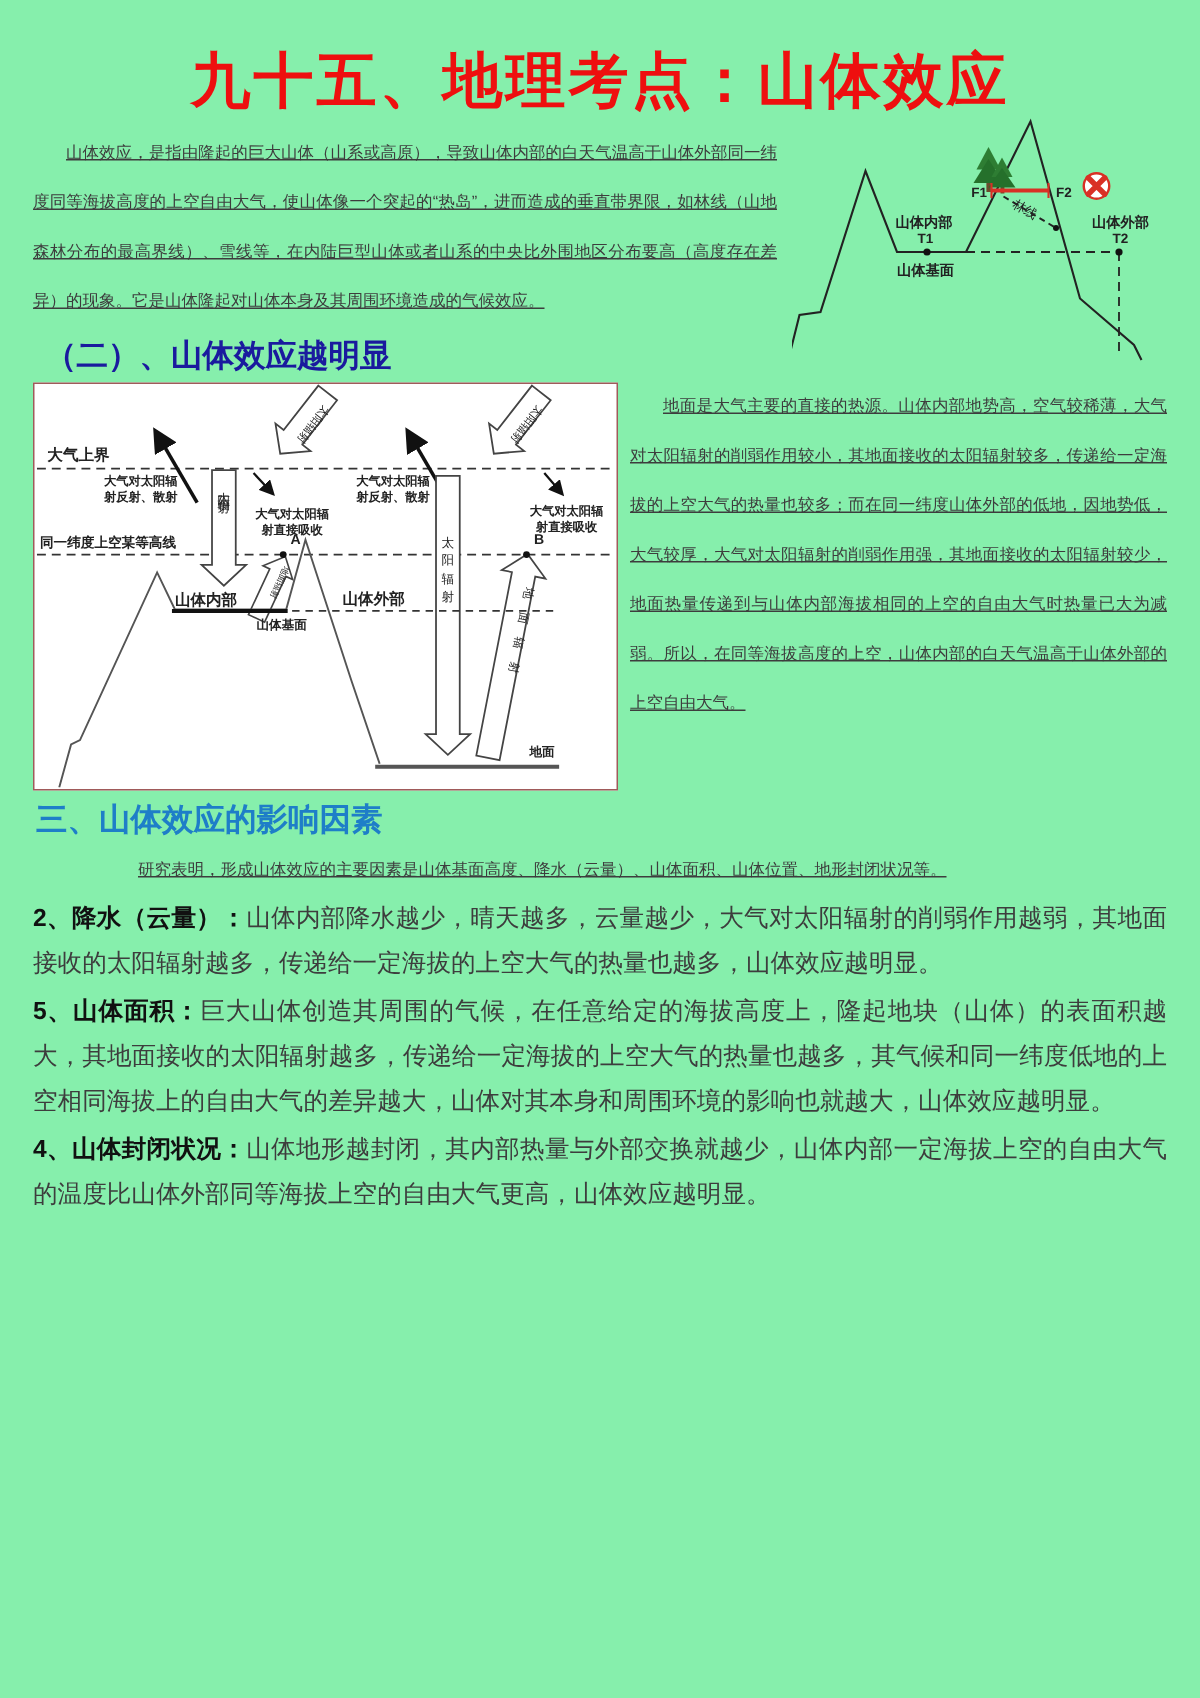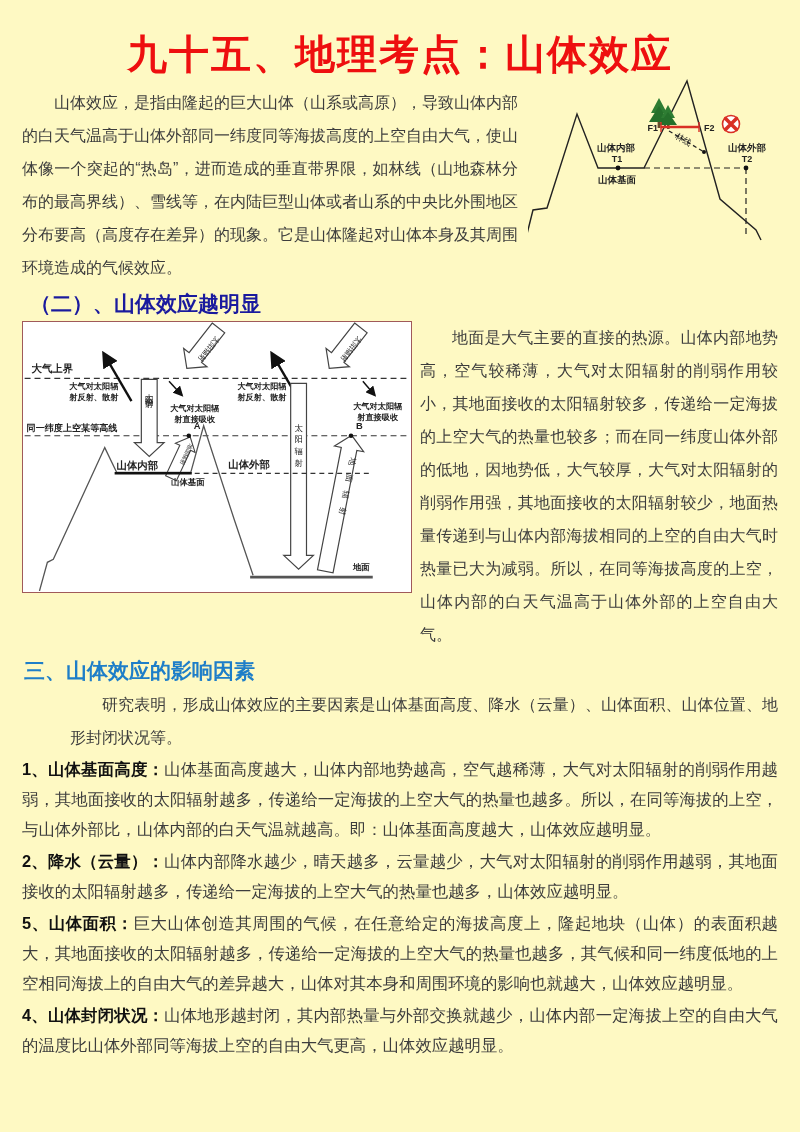--- a/index.html
+++ b/index.html
@@ -1,39 +1,40 @@
 <!DOCTYPE html>
 <html><head>
 <meta charset="utf-8">
 <style>
   * { margin:0; padding:0; box-sizing:border-box; }
   html,body { background:#ffffff; }
   .page {
     width:800px; height:1132px; overflow:hidden;
-    padding:0 22px; background:#fef9c3;
+    padding:0 22px; background:#86efac;
     font-family:"Liberation Sans", sans-serif;
     color:#3d3d3d;
   }
   .title {
     margin-top:30px; margin-bottom:8px;
     text-align:center; color:#ee0f0f;
     font-size:40px; font-weight:bold; letter-spacing:2px;
     line-height:48px;
   }
   h2.sec {
     color:#1a1a9e; font-size:21px; font-weight:bold;
     line-height:27px; margin:6px 0 4px 8px;
   }
   h2.sec3 {
     color:#1e7ec8; font-size:21px; font-weight:bold;
     line-height:27px; margin:4px 0 4px 2px;
   }
   p.body-text {
-    font-size:16px; line-height:33px; text-align:justify;
+    font-size:11px; line-height:33px; text-align:justify;
     text-indent:2em;
+    text-decoration:underline;
   }
   .concept-wrap { position:relative; }
   .concept-wrap .diagram-abs {
     position:absolute; right:0; top:-34px; width:250px; height:190px;
   }
   .concept-wrap p { margin-right:260px; margin-top:2px; }
   .principle-row { display:flex; gap:8px; margin:4px 0 6px 0; align-items:flex-start; }
   .principle-box {
     width:390px; height:272px; flex:0 0 auto;
     border:1.5px solid #a05a5a; background:#fff;
@@ -177,18 +178,17 @@
     </div>
 
     <p class="body-text">地面是大气主要的直接的热源。山体内部地势高，空气较稀薄，大气对太阳辐射的削弱作用较小，其地面接收的太阳辐射较多，传递给一定海拔的上空大气的热量也较多；而在同一纬度山体外部的低地，因地势低，大气较厚，大气对太阳辐射的削弱作用强，其地面接收的太阳辐射较少，地面热量传递到与山体内部海拔相同的上空的自由大气时热量已大为减弱。所以，在同等海拔高度的上空，山体内部的白天气温高于山体外部的上空自由大气。</p>
   </div>
 
 
   <h2 class="sec3">三、山体效应的影响因素</h2>
 
   <p class="body-text intro">研究表明，形成山体效应的主要因素是山体基面高度、降水（云量）、山体面积、山体位置、地形封闭状况等。</p>
 
-  <p class="factor"><strong>1、山体基面高度：</strong><span>山体基面高度越大，山体内部地势越高，空气越稀薄，大气对太阳辐射的削弱作用越弱，其地面接收的太阳辐射越多，传递给一定海拔的上空大气的热量也越多。所以，在同等海拔的上空，与山体外部比，山体内部的白天气温就越高。即：山体基面高度越大，山体效应越明显。</span></p>
   <p class="factor"><strong>2、降水（云量）：</strong><span>山体内部降水越少，晴天越多，云量越少，大气对太阳辐射的削弱作用越弱，其地面接收的太阳辐射越多，传递给一定海拔的上空大气的热量也越多，山体效应越明显。</span></p>
   <p class="factor"><strong>5、山体面积：</strong><span>巨大山体创造其周围的气候，在任意给定的海拔高度上，隆起地块（山体）的表面积越大，其地面接收的太阳辐射越多，传递给一定海拔的上空大气的热量也越多，其气候和同一纬度低地的上空相同海拔上的自由大气的差异越大，山体对其本身和周围环境的影响也就越大，山体效应越明显。</span></p>
   <p class="factor"><strong>4、山体封闭状况：</strong><span>山体地形越封闭，其内部热量与外部交换就越少，山体内部一定海拔上空的自由大气的温度比山体外部同等海拔上空的自由大气更高，山体效应越明显。</span></p>
 
 </div>
 
 </body></html>

